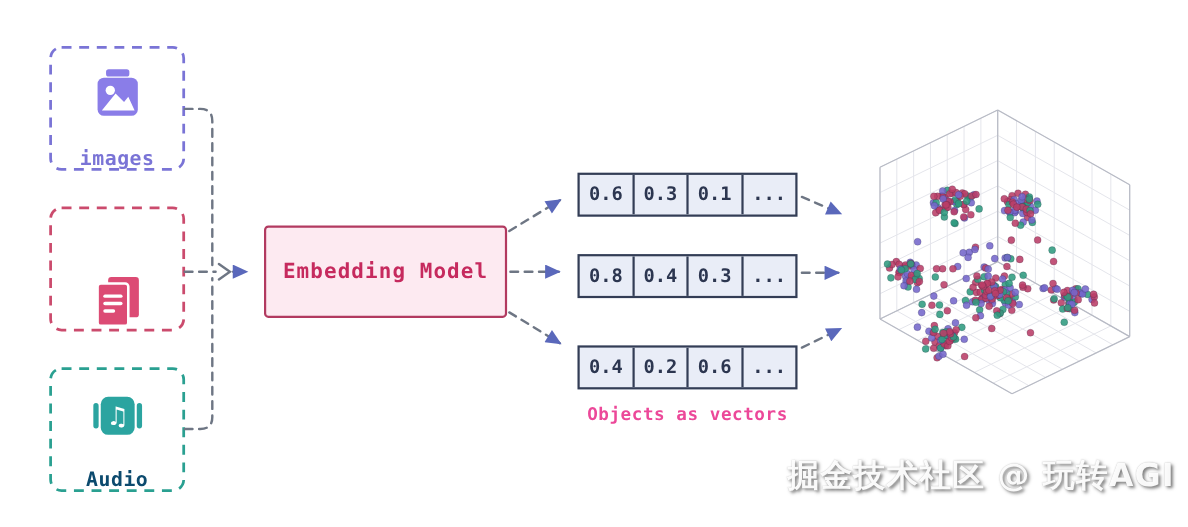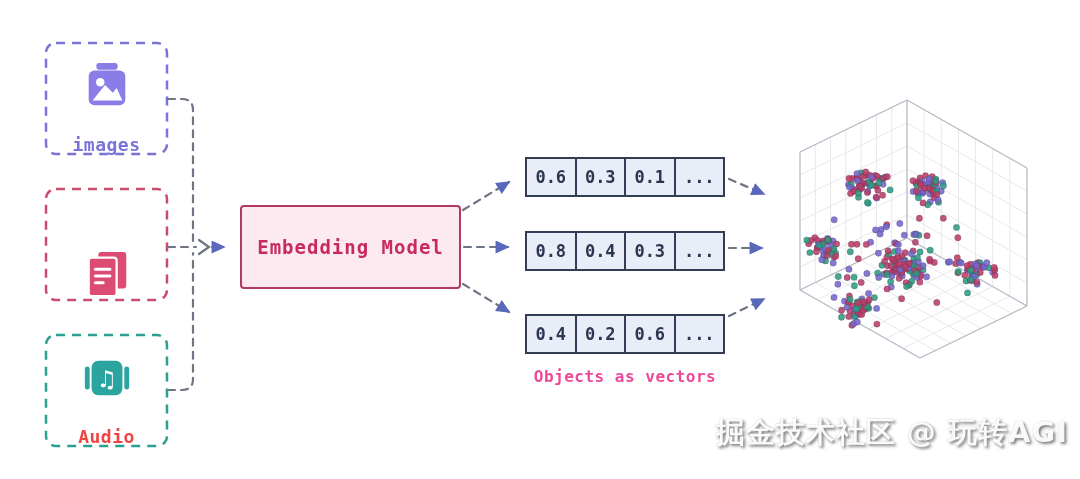--- a/index.html
+++ b/index.html
@@ -8,21 +8,21 @@
           font-family:"DejaVu Sans Mono","Liberation Mono",monospace}
   .overlay{position:absolute;left:0;top:0;width:1080px;height:479px;z-index:1}
   .src-box{position:absolute;width:123px;height:113px;display:flex;flex-direction:column;
            align-items:center;justify-content:flex-end;gap:22px;z-index:2}
   #box-images{left:45px;top:42px}
   #box-documents{left:45px;top:188px}
   #box-audio{left:45px;top:334px}
   .src-label{font-size:18px;font-weight:bold;letter-spacing:.5px}
   #box-images .src-label{color:#7a74d6}
   #box-documents .src-label{color:#cb4b6d}
-  #box-audio .src-label{color:#ef4444}
+  #box-audio .src-label{color:#0c4a6e}
   .model-box{position:absolute;left:240px;top:205px;width:221px;height:84px;background:#fdeaf1;
              border:2px solid #b23a60;border-radius:4px;display:flex;align-items:center;
              justify-content:center;z-index:2;color:#c62a5e;font-size:19px;font-weight:bold;
              letter-spacing:1px}
   .vrow{position:absolute;left:525px;width:200px;height:40px;display:flex;background:#e9edf7;
         border:2px solid #333d55;border-radius:0;overflow:hidden;z-index:2}
   #vrow-0{top:157px}#vrow-1{top:231px}#vrow-2{top:314px}
   .vcell{flex:1;display:flex;align-items:center;justify-content:center;font-size:17px;
          font-weight:bold;color:#2c3650;border-right:2px solid #333d55}
   .vcell:last-child{border-right:none}

